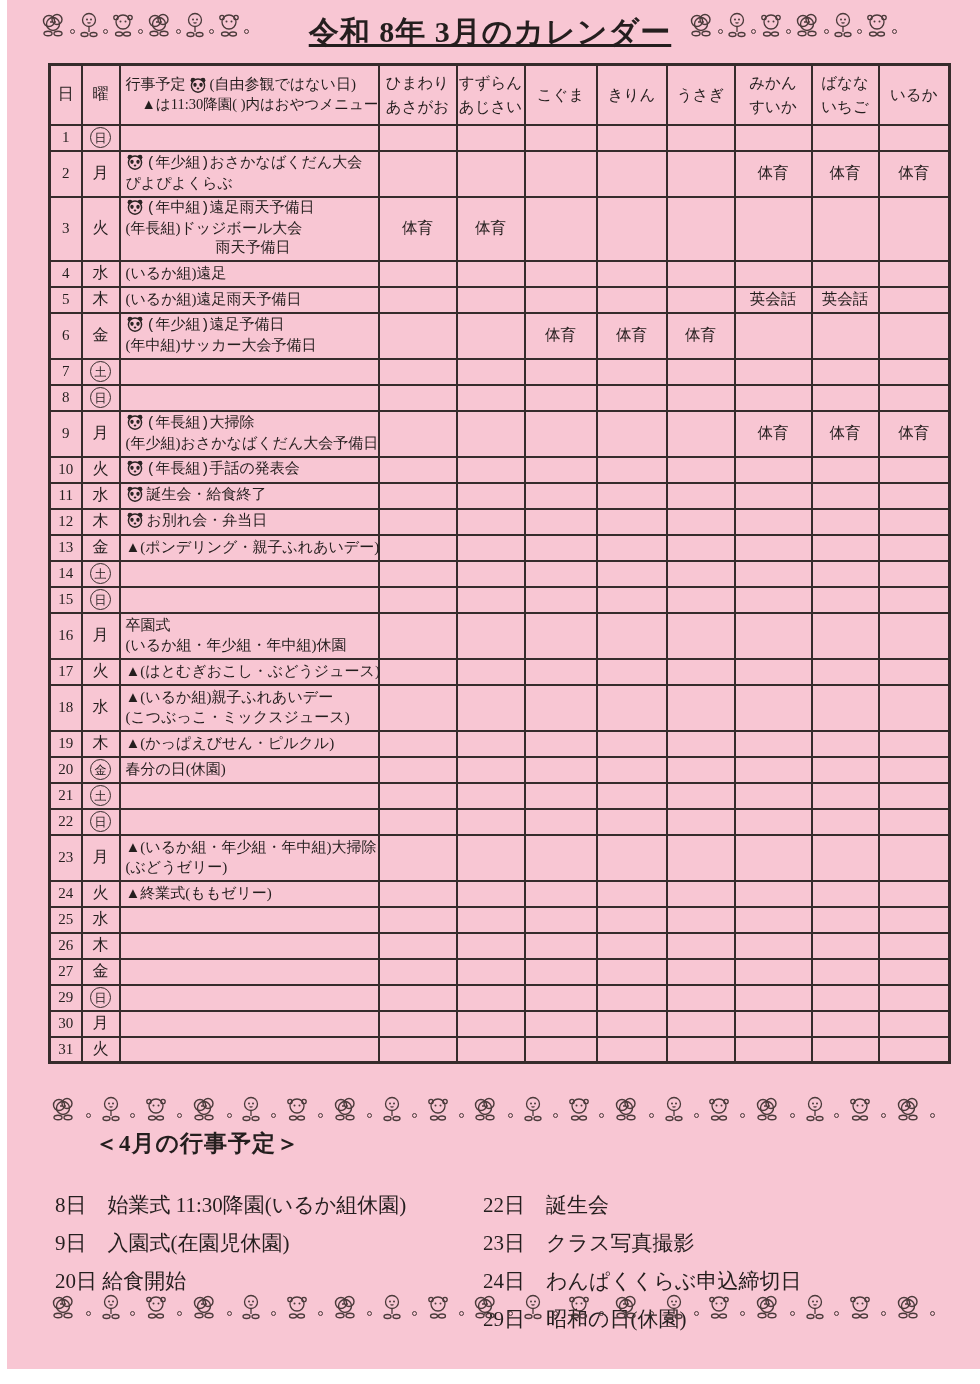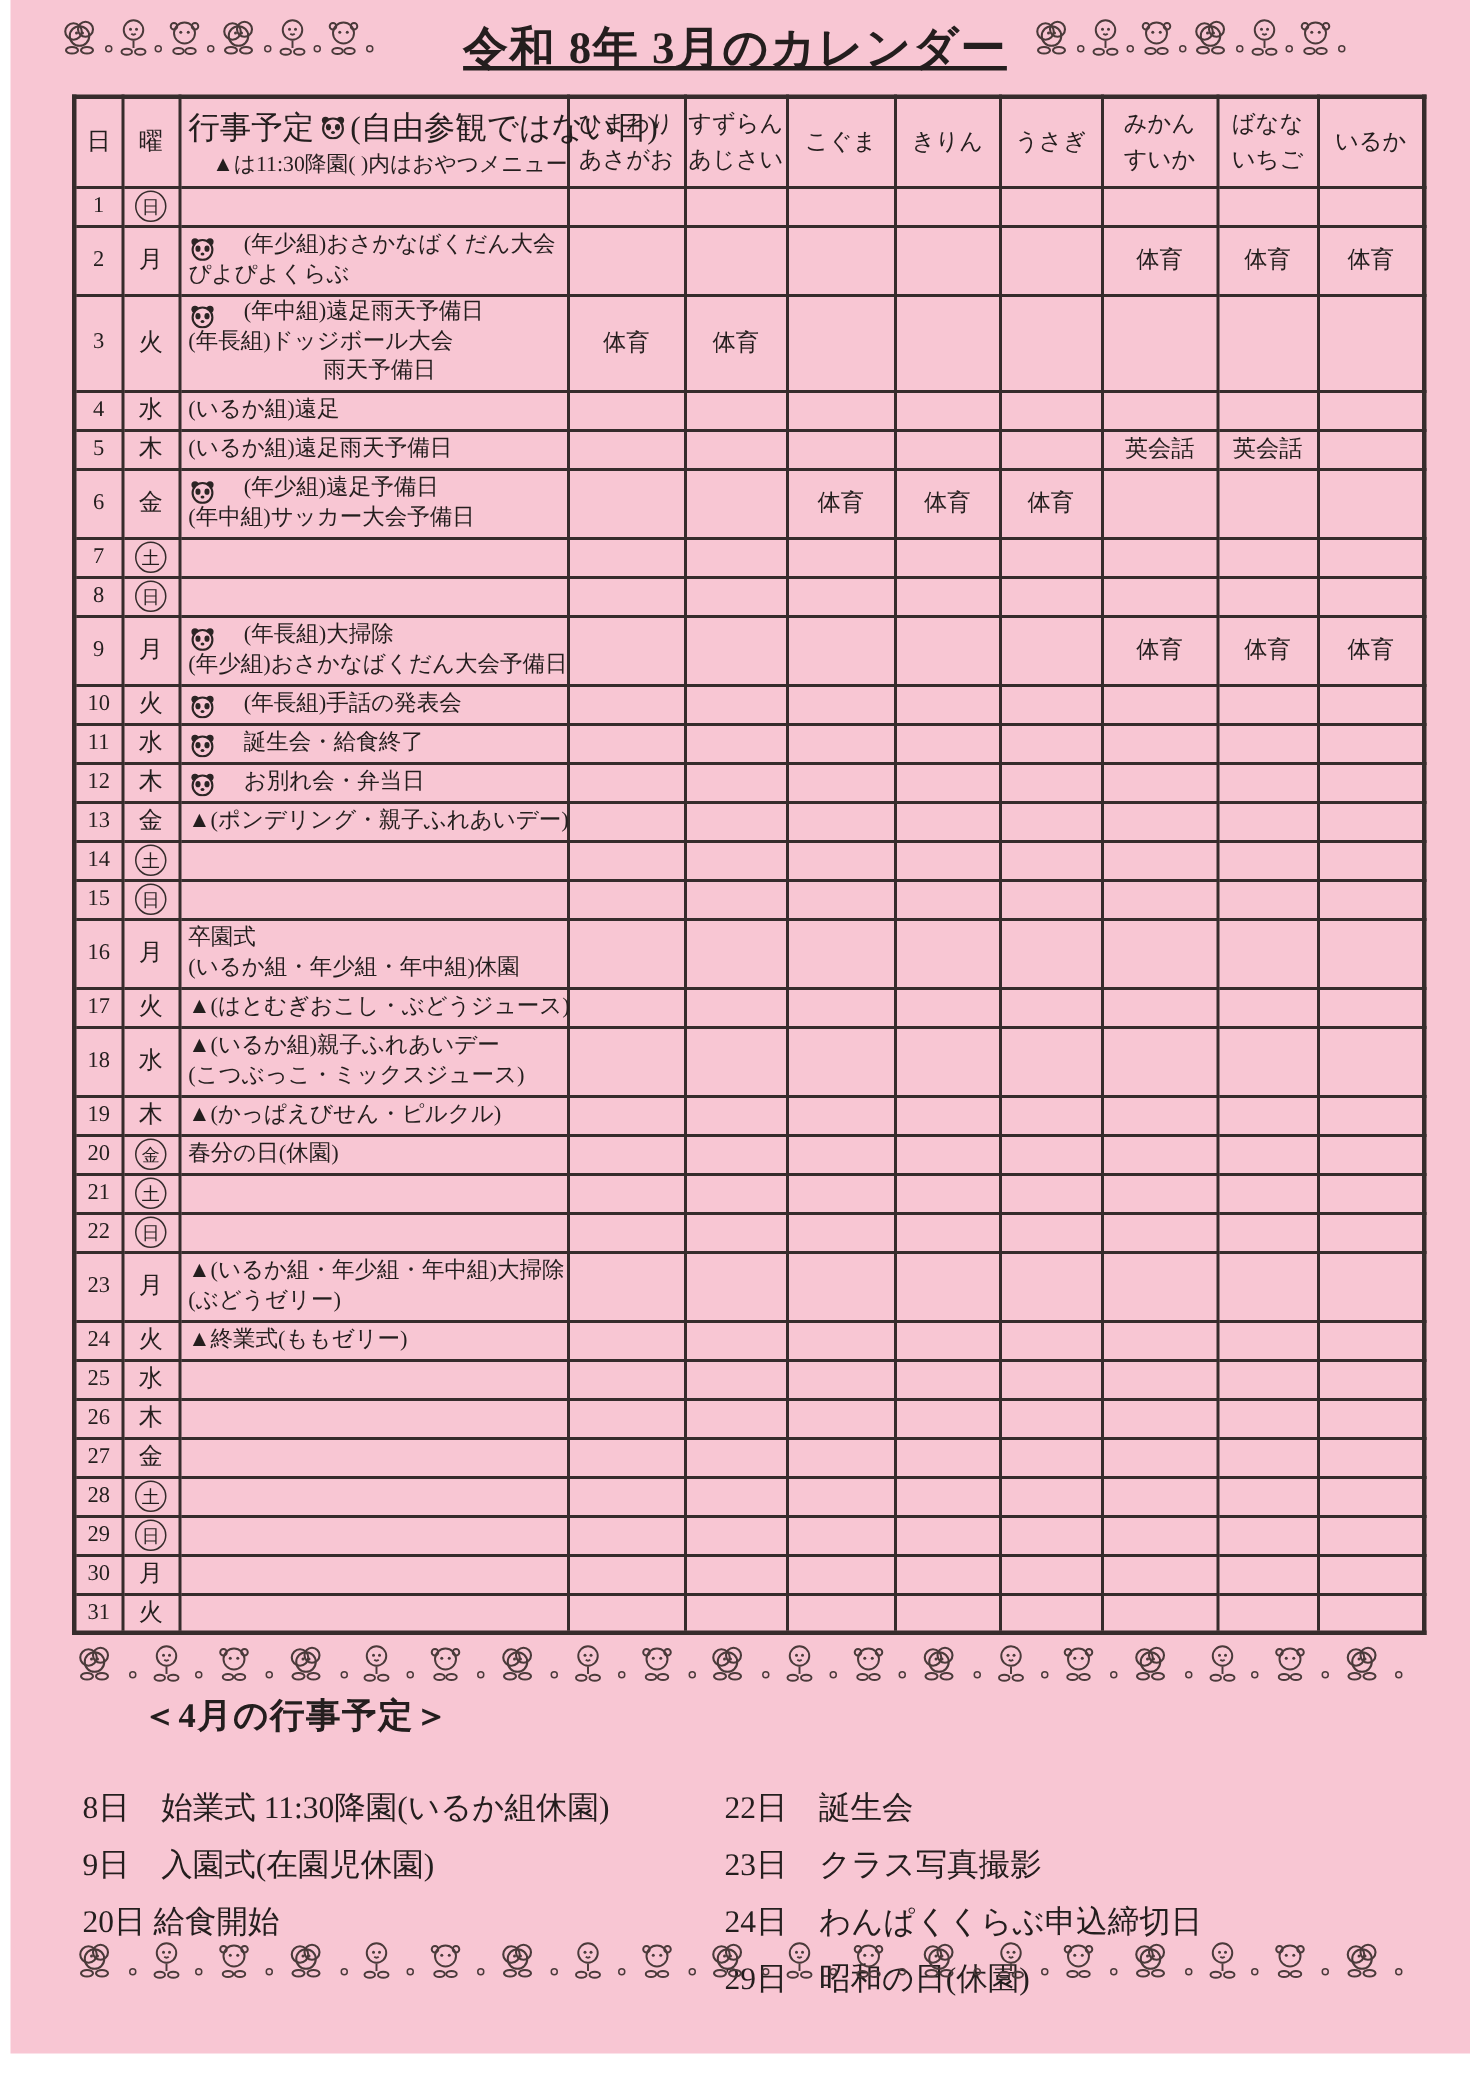--- a/index.html
+++ b/index.html
@@ -25,24 +25,24 @@
   table.cal,table.cal th,table.cal td{border:2px solid #362c2c;}
   table.cal{border-width:3px;}
   table.cal th{font-weight:400;padding:0;vertical-align:middle;}
   table.cal thead tr{height:60px;}
   .h1{height:26px;}.h2{height:46px;}.h3{height:64px;}
   .day-td{text-align:center;font-size:15px;padding:0;}
   .wd-td{text-align:center;font-size:16px;padding:0;}
   .circ{display:inline-flex;align-items:center;justify-content:center;width:19px;height:19px;border:1.4px solid #362c2c;border-radius:50%;font-size:12px;line-height:1;}
   .ev-td{padding:1px 3px 1px 5px;font-size:15px;line-height:1.3;vertical-align:middle;}
   .ev-td .ln{white-space:nowrap;}
-  .ev-first{display:flex;align-items:flex-end;gap:19px;}
+  .ev-first{display:flex;align-items:flex-start;gap:3px;font-family:Liberation Mono, monospace;}
   .act-td{text-align:center;font-size:15.5px;padding:0;}
   .events-th{text-align:left;}
-  .ev-l1{display:flex;align-items:center;gap:3px;font-size:21px;padding:2px 3px 1px 5px;white-space:nowrap;}
+  .ev-l1{display:flex;align-items:center;gap:3px;font-size:15px;padding:2px 3px 1px 5px;white-space:nowrap;}
   .ev-l2{font-size:14.5px;padding:0 3px 2px 21px;white-space:nowrap;}
   .cls-line{font-size:15.5px;line-height:1.55;text-align:center;}
   .panda{display:inline-flex;flex:none;}
   
   .april-title{position:absolute;left:95px;top:1128px;font-size:23px;font-weight:700;margin:0;letter-spacing:1px;}
   .april-cols{position:absolute;left:55px;top:1186px;width:870px;display:flex;gap:28px;}
   .april-cols ul{list-style:none;margin:0;padding:0;}
   .april-left{width:400px;flex:none;}
   .april-cols li{font-size:21px;line-height:38px;white-space:nowrap;}
 </style>
@@ -740,33 +740,20 @@
         <td class="act-td"></td>
         <td class="act-td"></td>
         <td class="act-td"></td>
         <td class="act-td"></td>
         <td class="act-td"></td>
         <td class="act-td"></td>
         <td class="act-td"></td>
         <td class="act-td"></td>
       </tr>
       <tr class="h1">
-        <td class="day-td">28</td>
-        <td class="wd-td"><span class="circ">土</span></td>
-        <td class="ev-td"></td>
-        <td class="act-td"></td>
-        <td class="act-td"></td>
-        <td class="act-td"></td>
-        <td class="act-td"></td>
-        <td class="act-td"></td>
-        <td class="act-td"></td>
-        <td class="act-td"></td>
-        <td class="act-td"></td>
-      </tr>
-      <tr class="h1">
         <td class="day-td">29</td>
         <td class="wd-td"><span class="circ">日</span></td>
         <td class="ev-td"></td>
         <td class="act-td"></td>
         <td class="act-td"></td>
         <td class="act-td"></td>
         <td class="act-td"></td>
         <td class="act-td"></td>
         <td class="act-td"></td>
         <td class="act-td"></td>

